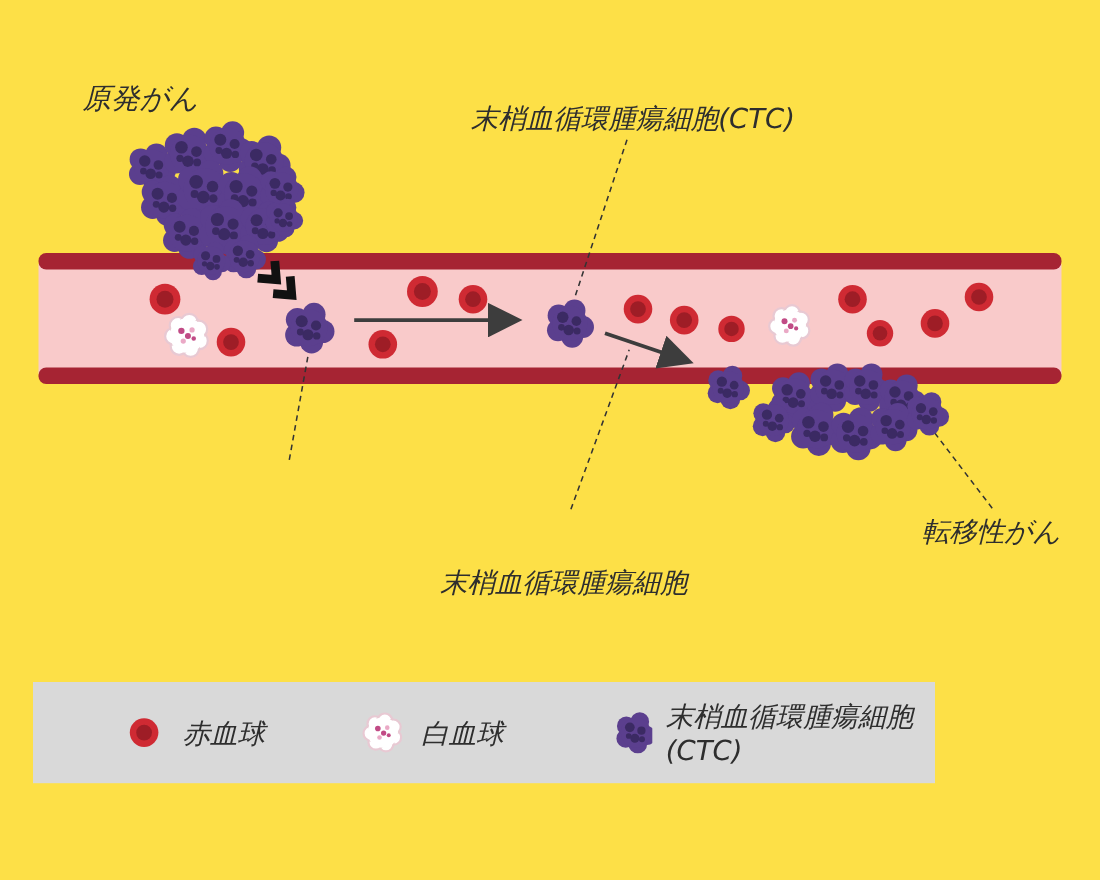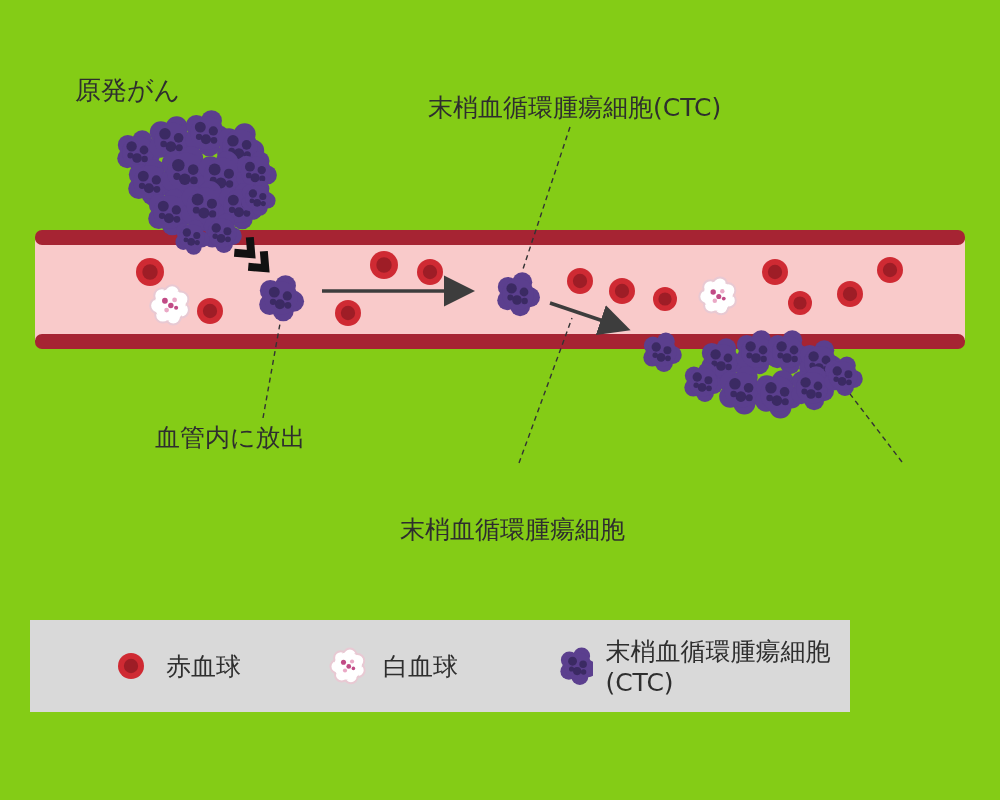--- a/index.html
+++ b/index.html
@@ -1,18 +1,18 @@
 <!DOCTYPE html>
 <html style="--vessel_wall: #a62433; --vessel_lumen: #f9caca; --rbc_outer: #cf2a33; --rbc_inner: #9e1d26; --wbc_fill: #ffffff; --wbc_stroke: #e8c9d3; --wbc_dot: #c14b86; --wbc_dot_light: #eaa9c6; --tumor_fill: #5b3f8e; --tumor_spot: #3b2a63; --arrow: #3d3d3d; --chevron: #111111; --leader: #333333; --legend_bg: #d9d9d9; --text: #2e2e2e;"><head>
 <meta charset="utf-8">
 <style>
   html,body{margin:0;padding:0;background:#ffffff;}
   .canvas{
-    position:relative;width:1000px;height:800px;background:#84cc16;overflow:hidden;
-    font-family:"DejaVu Sans","Liberation Sans",sans-serif;color:var(--text,#2e2e2e);
+    position:relative;width:1000px;height:800px;background:#fde047;overflow:hidden;
+    font-family:"DejaVu Sans","Liberation Sans",sans-serif;color:var(--text,#2e2e2e);font-style:italic;
   }
   svg.scene{position:absolute;left:0;top:0;}
   .vessel-wall{fill:var(--vessel_wall);}
   .vessel-lumen{fill:var(--vessel_lumen);}
   .leader{stroke:var(--leader);stroke-width:1.4;stroke-dasharray:5 4;fill:none;}
   .flow-arrow{stroke:var(--arrow);stroke-width:3.5;fill:none;}
   .chevron{stroke:var(--chevron);stroke-width:8;fill:none;stroke-linecap:butt;stroke-linejoin:miter;}
   .lbl{position:absolute;font-size:25px;font-weight:500;line-height:1.42;white-space:nowrap;}
   .lbl-primary{left:75px;top:72px;font-size:26px;}
   .lbl-ctc{left:428px;top:90px;}
@@ -488,25 +488,25 @@
           <circle cx="524" cy="292" r="4.4" fill="#3b2a63"></circle>
           <circle cx="517" cy="300" r="4.8" fill="#3b2a63"></circle>
           <circle cx="524.6" cy="301" r="3.2" fill="#3b2a63"></circle>
           <circle cx="510.4" cy="297.6" r="3" fill="#3b2a63"></circle>
         </g>
       </g>
   </svg>
 
   <div class="lbl lbl-primary">原発がん</div>
   <div class="lbl lbl-ctc">末梢血循環腫瘍細胞(CTC)</div>
-  <div class="lbl lbl-release">血管内に放出</div>
   <div class="lbl lbl-flow">
     <br>
     <span>末梢血循環腫瘍細胞</span>
   </div>
+  <div class="lbl lbl-meta">転移性がん</div>
 
   <div class="legend">
     <div class="legend-item li-1">
       <svg class="legend-icon" id="li-rbc" width="46" height="44">
           <g>
             <circle cx="23" cy="22" r="13" fill="#cf2a33"></circle>
             <circle cx="23" cy="22" r="7.15" fill="#9e1d26"></circle>
           </g>
         </svg>
       <span class="txt">赤血球</span>

